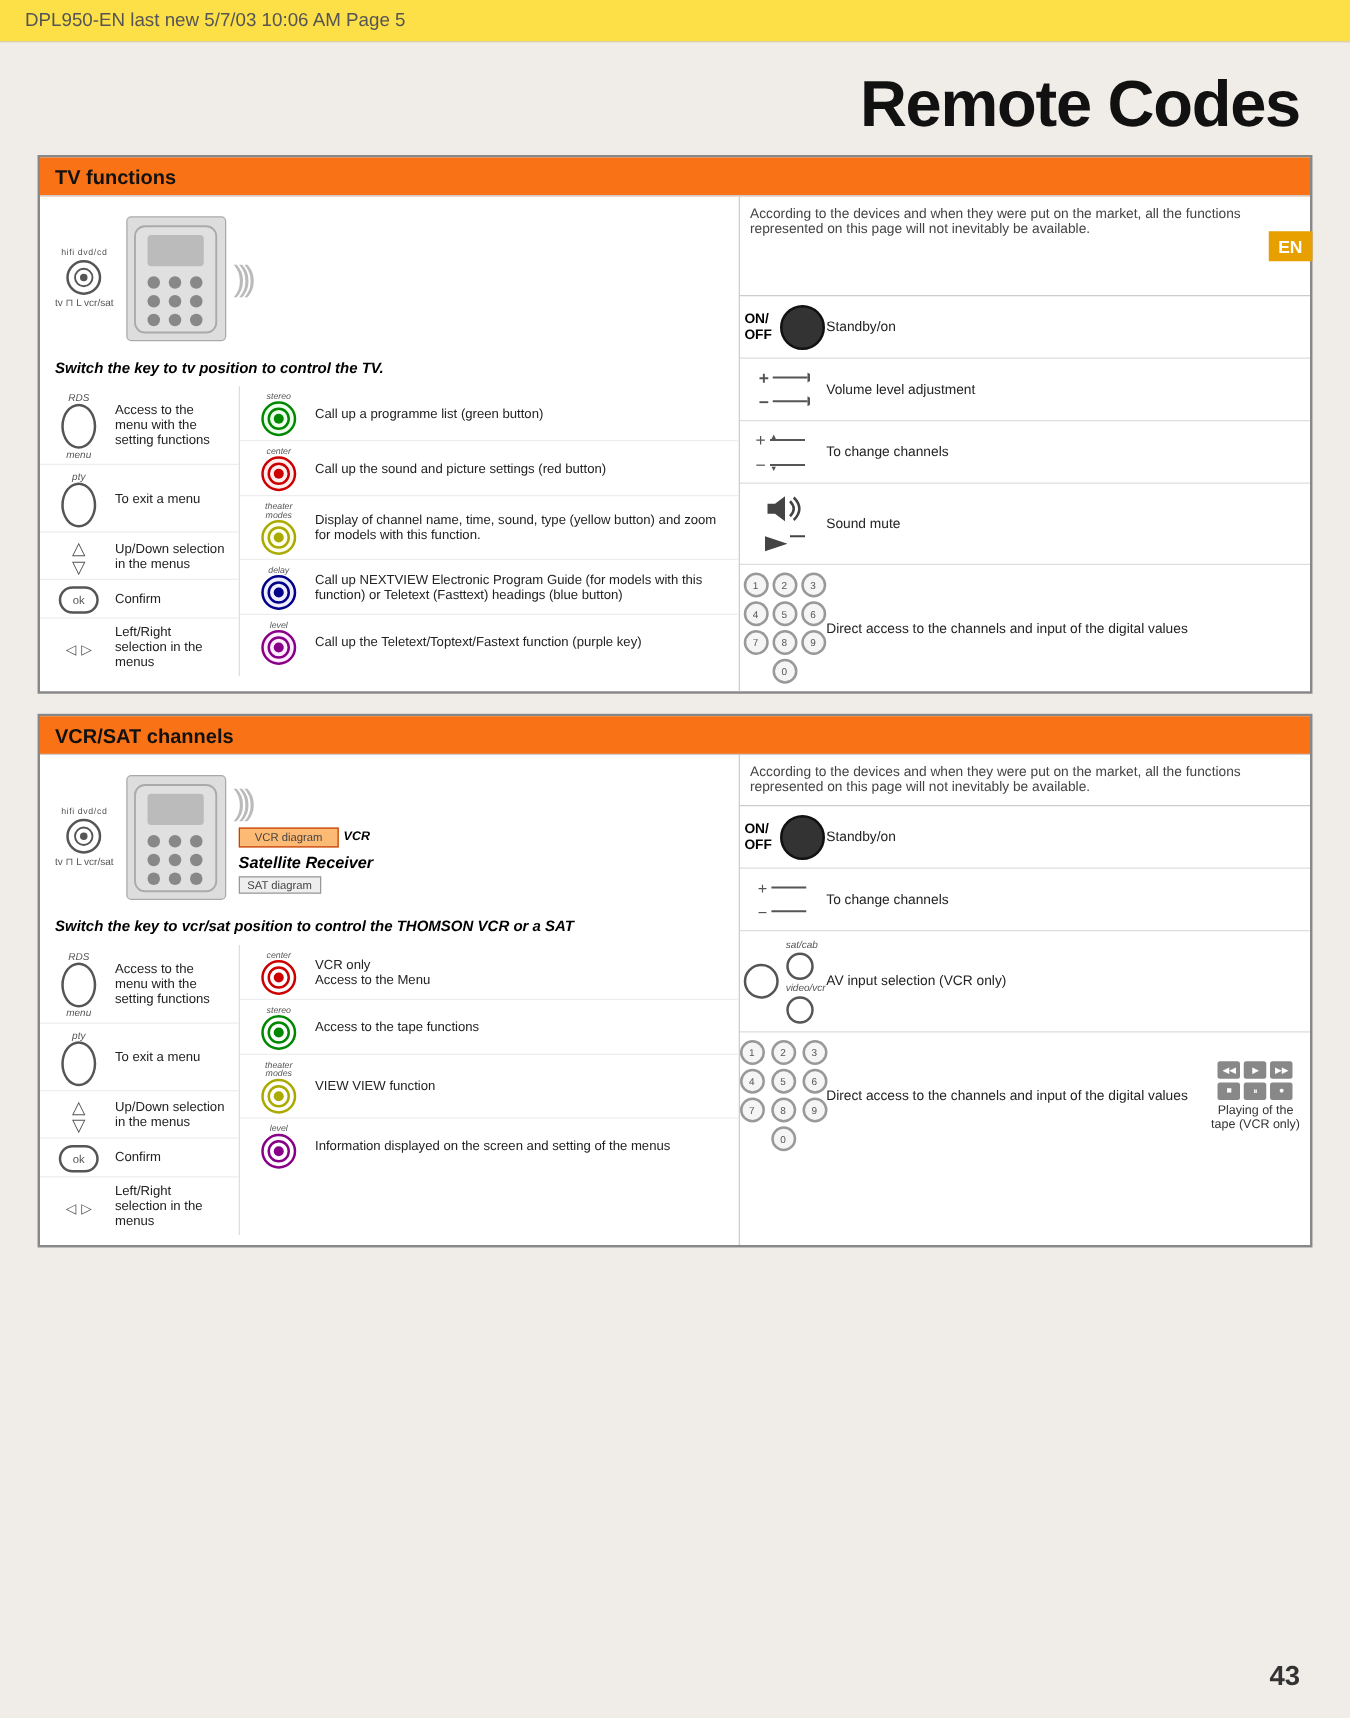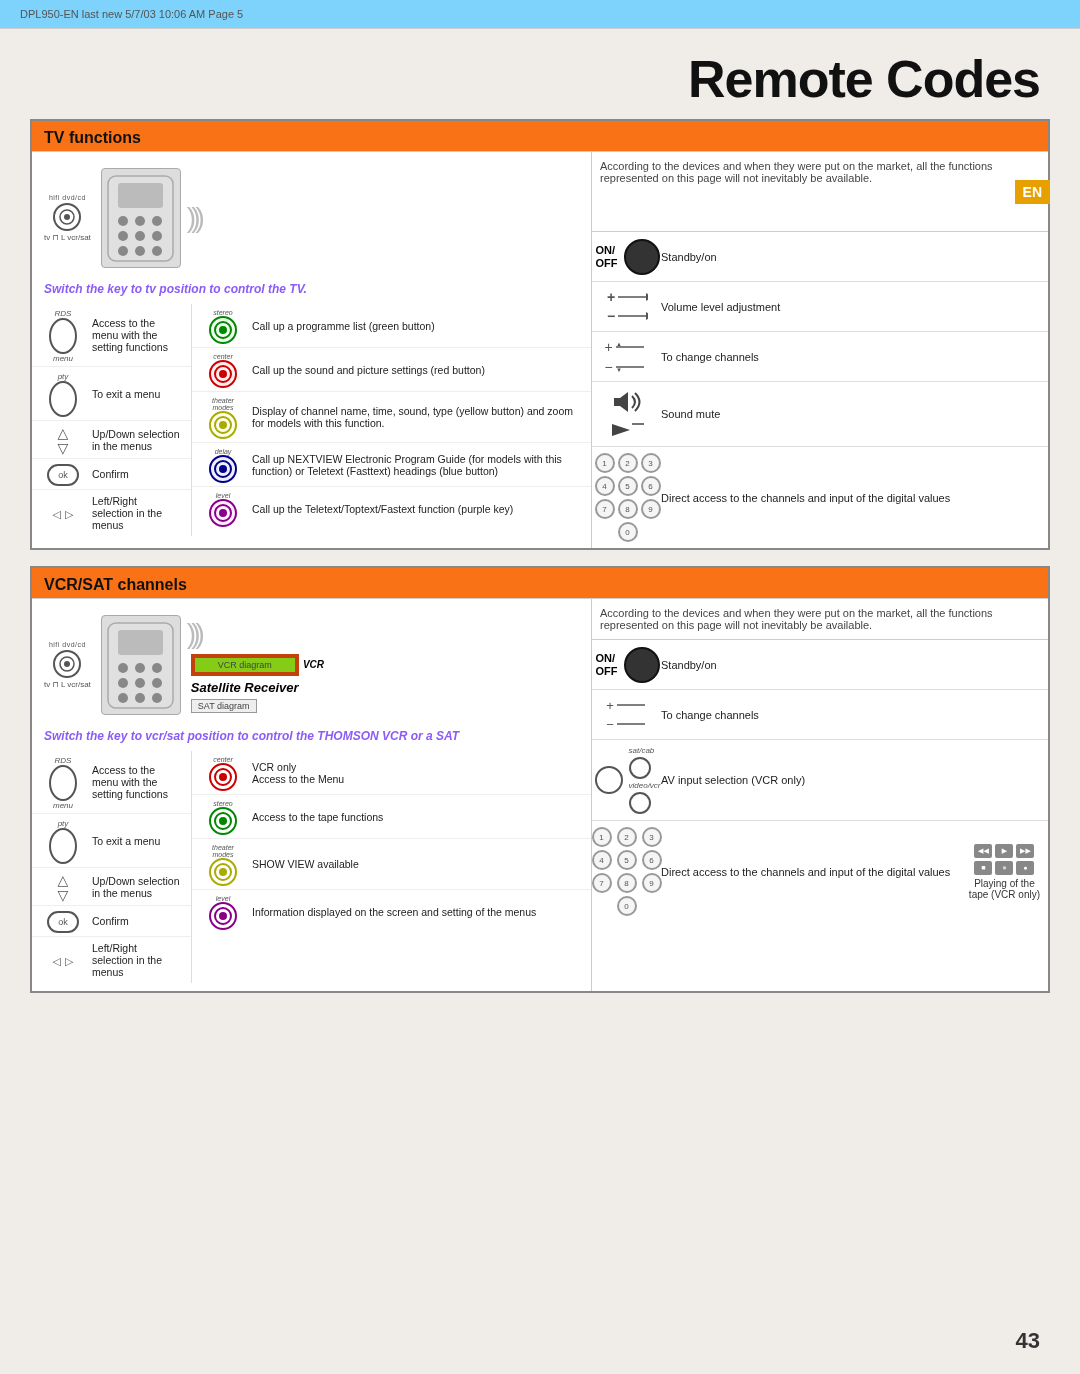--- a/index.html
+++ b/index.html
@@ -15,23 +15,23 @@
     .page-container {
       width: 1080px;
       min-height: 1374px;
       background: #f0ede8;
       position: relative;
       padding: 0;
     }
 
     
     .header-strip {
-      background: #7dd3fc;
+      background: #fde047;
       padding: 8px 20px;
-      font-size: 11px;
+      font-size: 15px;
       color: #555;
       border-bottom: 1px solid #ccc;
     }
 
     
     .page-title-area {
       background: #f0ede8;
       text-align: right;
       padding: 20px 40px 10px 40px;
     }
@@ -83,21 +83,21 @@
       display: flex;
       align-items: center;
       gap: 10px;
     }
 
     .switch-instruction {
       font-size: 12px;
       font-weight: 700;
       font-style: italic;
       padding: 6px 12px 8px 12px;
-      color: #8b5cf6;
+      color: #000000;
     }
 
     
     .right-section {
       flex: 1;
       display: flex;
       flex-direction: column;
     }
 
     
@@ -708,21 +708,21 @@
                 <circle cx="54" cy="65" r="5" fill="#888"></circle>
                 <circle cx="20" cy="80" r="5" fill="#888"></circle>
                 <circle cx="37" cy="80" r="5" fill="#888"></circle>
                 <circle cx="54" cy="80" r="5" fill="#888"></circle>
               </svg>
             </div>
             <div style="display:flex;flex-direction:column;gap:4px;">
               <div class="remote-wave">)))</div>
               <div style="display:flex;flex-direction:column;gap:4px;align-items:flex-start;">
                 <div style="display:flex;align-items:center;gap:4px;">
-                  <div style="border:4px solid #c2410c;padding:2px 23px;background:#84cc16;font-size:9px;color:#444;">VCR diagram</div>
+                  <div style="border:1px solid #c2410c;padding:2px 12px;background:#fdba74;font-size:9px;color:#444;">VCR diagram</div>
                   <span style="font-size:10px;font-weight:700;font-style:italic;">VCR</span>
                 </div>
                 <span style="font-size:13px;font-weight:700;font-style:italic;">Satellite Receiver</span>
                 <div style="border:1px solid #999;padding:1px 6px;background:#eee;font-size:9px;color:#444;">SAT diagram</div>
               </div>
             </div>
           </div>
 
           <div class="switch-instruction">Switch the key to vcr/sat position to control the THOMSON VCR or a SAT</div>
 
@@ -810,21 +810,21 @@
                 <div class="func-icon-sm">
                   <span style="font-size:7px;color:#555;font-style:italic;">theater</span>
                   <span style="font-size:7px;color:#555;font-style:italic;">modes</span>
                   <div class="icon-circle" style="border-color:#aa0;">
                     <svg width="22" height="22">
                         <circle cx="11" cy="11" r="8" fill="none" stroke="#aa0" stroke-width="2"></circle>
                         <circle cx="11" cy="11" r="4" fill="#aa0"></circle>
                       </svg>
                   </div>
                 </div>
-                <div class="func-label-sm">SHOW VIEW available</div>
+                <div class="func-label-sm">VIEW VIEW function</div>
               </div>
 
 
               <div class="func-row-sm">
                 <div class="func-icon-sm">
                   <span style="font-size:7px;color:#555;font-style:italic;">level</span>
                   <div class="icon-circle" style="border-color:#808;">
                     <svg width="22" height="22">
                         <circle cx="11" cy="11" r="8" fill="none" stroke="#808" stroke-width="2"></circle>
                         <circle cx="11" cy="11" r="4" fill="#808"></circle>

